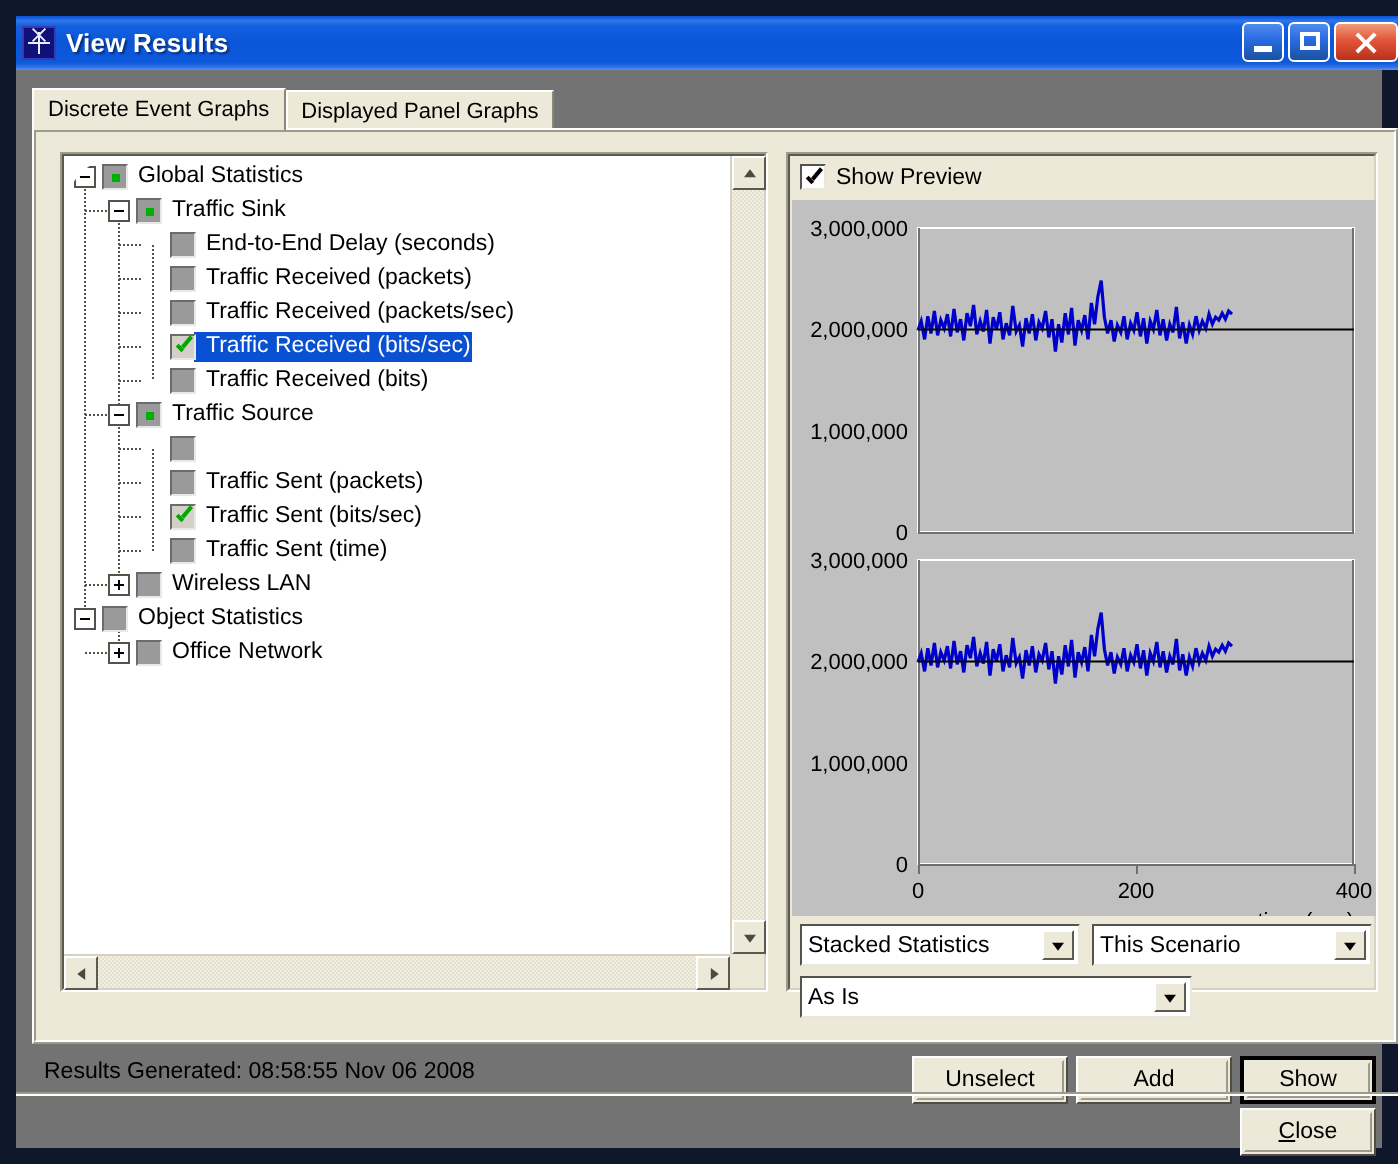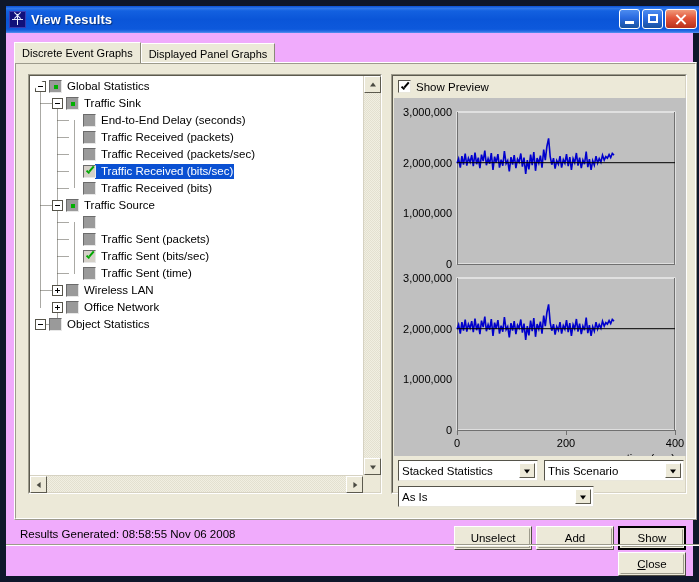--- a/index.html
+++ b/index.html
@@ -11,22 +11,22 @@
     font-family: "Liberation Sans", sans-serif;
     font-size: 11px;
     overflow: hidden;
   }
 
   
   #window {
     position: absolute; left: 0; top: 0;
     width: 699px; height: 582px;
     box-sizing: border-box;
-    border: 6px solid #0f172a;
-    background: #f0abfc;
+    border: 8px solid #0f172a;
+    background: #737373;
   }
 
   
   #titlebar {
     position: absolute; left: 0; top: 0;
     width: 693px; height: 27px;
     background: linear-gradient(to bottom,
         #0a51d6 0%, #2f77ea 9%, #1361e0 18%,
         #0a55d8 50%, #0d59dc 86%, #2b6fe4 94%, #5a93ef 100%);
     display: flex; align-items: center;
@@ -563,30 +563,30 @@
                   <span class="cbox unchecked"></span>
                   <span class="lbl">Traffic Sent (time)</span>
                 </div>
                 <div class="trow">
                   <span class="ind" style="width: 22px;"></span>
                   <span class="exp plus"></span>
                   <span class="cbox unchecked"></span>
                   <span class="lbl">Wireless LAN</span>
                 </div>
                 <div class="trow">
+                  <span class="ind" style="width: 5px;"></span>
+                  <span class="exp"></span>
+                  <span class="cbox unchecked"></span>
+                  <span class="lbl">Object Statistics</span>
+                </div>
+                <div class="trow">
                   <span class="ind" style="width: 22px;"></span>
                   <span class="exp plus"></span>
                   <span class="cbox unchecked"></span>
                   <span class="lbl">Office Network</span>
-                </div>
-                <div class="trow">
-                  <span class="ind" style="width: 5px;"></span>
-                  <span class="exp"></span>
-                  <span class="cbox unchecked"></span>
-                  <span class="lbl">Object Statistics</span>
                 </div>
               </div>
           </div>
 
           <div class="sb-v">
             <div class="sb-btn" style="left:0;top:0;">
                 <span class="ar up"></span>
               </div>
             <div class="sb-track-v"></div>
             <div class="sb-btn" style="left:0;bottom:0;">

